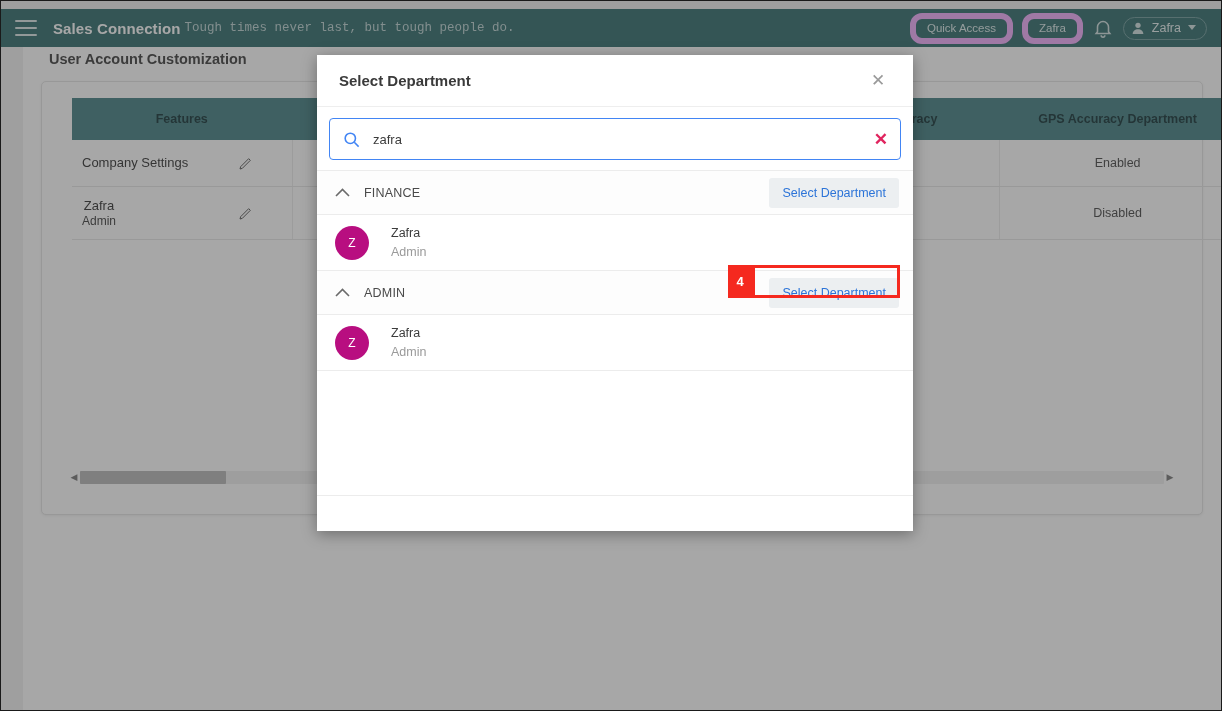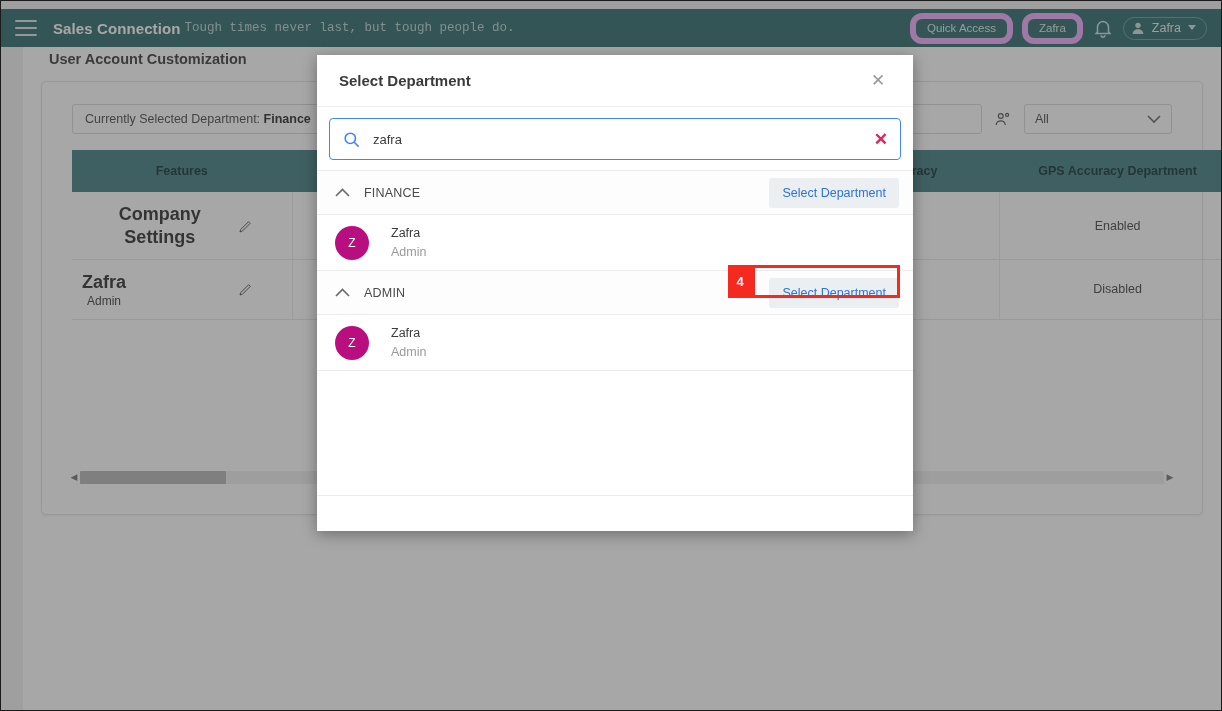--- a/index.html
+++ b/index.html
@@ -85,21 +85,21 @@
     padding: 14px 8px; text-align: center; border-right: 1px solid #437f82;
   }
   table.grid thead th:first-child { width: 220px; }
   table.grid tbody td {
     border-bottom: 1px solid #e6e6e6; border-right: 1px solid #ececec;
     padding: 11px 10px; font-size: 12.5px; text-align: center; color: #444;
     height: 46px;
   }
   td.feature-cell { text-align: left; display: table-cell; }
   .feature-inner { display: flex; align-items: center; }
-  .feature-name { font-weight: bold; color: #2f2f2f; font-size: 18px; line-height: 1.25; }
+  .feature-name { font-weight: normal; color: #2f2f2f; font-size: 13px; line-height: 1.25; }
   .feature-sub { font-weight: normal; color: #3b3b3b; font-size: 12px; }
   .pencil { margin-left: auto; margin-right: 28px; color: #555; }
   .val-enabled { color: #1c6b63; }
   .val-disabled { color: #d0365c; }
 
   .hscroll {
     position: absolute; left: 26px; right: 26px; bottom: 30px; height: 14px;
     display: flex; align-items: center;
   }
   .hscroll .arrow { font-size: 9px; color: #777; width: 12px; text-align: center; }
@@ -209,39 +209,20 @@
         <span class="caret-down"></span>
       </div>
     </div>
   </div>
 
   <div class="page">
     <div class="page-title">User Account Customization</div>
 
     <div class="card">
 
-      <div class="toolbar">
-        <div class="dept-chip">
-          <span>Currently Selected Department:</span>
-          <b>Finance</b>
-        </div>
-        <div class="toolbar-spacer"></div>
-        <div class="search-box">Search user here</div>
-        <svg class="people-icon" viewBox="0 0 24 24" fill="none" stroke="#555" stroke-width="1.6">
-          <circle cx="9" cy="8" r="3.2"></circle>
-          <path d="M3 20c0-3.3 2.7-5.5 6-5.5s6 2.2 6 5.5"></path>
-          <circle cx="17.5" cy="6.5" r="2"></circle>
-        </svg>
-        <div class="select-all">
-          <span>All</span>
-          <svg class="chev" width="14" height="9" viewBox="0 0 14 9" fill="none" stroke="#666" stroke-width="1.6">
-            <path d="M1 1l6 6 6-6"></path>
-          </svg>
-        </div>
-      </div>
 
       <div class="table-wrap">
         <table class="grid">
           <thead>
             <tr>
               <th>Features</th>
               <th>Auto Clock Out</th>
               <th>Auto Clock In</th>
               <th>Location Accuracy</th>
               <th>GPS Accuracy Department</th>

